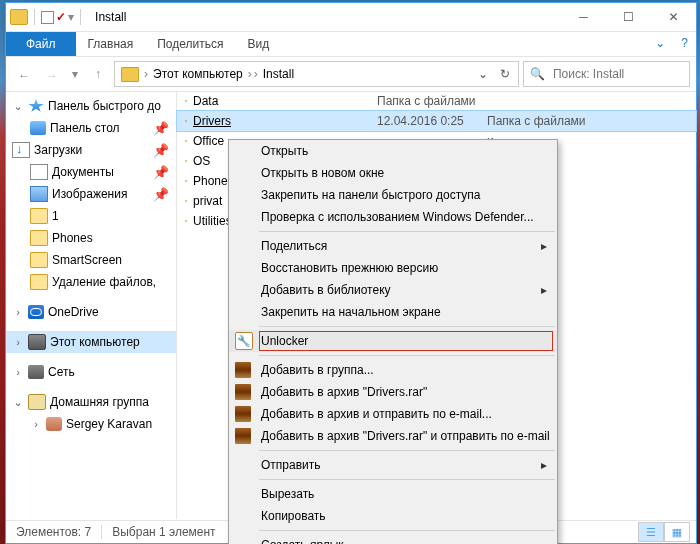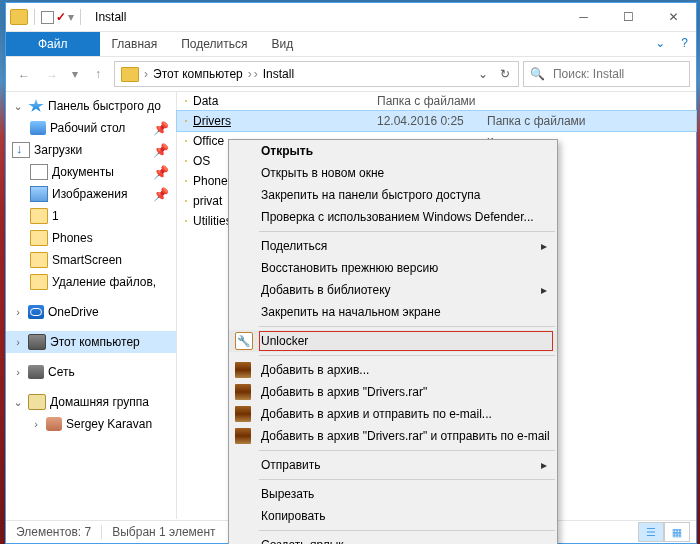--- a/index.html
+++ b/index.html
@@ -10,21 +10,21 @@
 .titlebar .qat{display:flex;align-items:center;gap:2px;padding:0 4px}
 .titlebar .folder-ic{width:16px;height:14px;background:#f0c850;border:1px solid #d0a020;border-radius:2px}
 .titlebar .sep{width:1px;height:16px;background:#d0d0d0;margin:0 4px}
 .titlebar .title{flex:1;padding-left:6px;font-size:12px}
 .winbtns{display:flex;height:100%}
 .winbtn{width:45px;height:28px;display:flex;align-items:center;justify-content:center;color:#555}
 .chk{width:11px;height:11px;border:1px solid #888;display:inline-block}
 .chkr{color:#c00;font-weight:bold}
 
 .ribbon{height:24px;display:flex;align-items:stretch;background:#fff;font-size:12px}
-.ribbon .filetab{background:#1979ca;color:#fff;padding:4px 32px;display:flex;align-items:center}
+.ribbon .filetab{background:#1979ca;color:#fff;padding:4px 20px;display:flex;align-items:center}
 .ribbon .tab{padding:4px 12px;display:flex;align-items:center;color:#444}
 .ribbon .help{margin-left:auto;padding:4px 8px;color:#1979ca}
 
 .navbar{height:34px;border-top:1px solid #e5e5e5;border-bottom:1px solid #e5e5e5;display:flex;align-items:center;padding:0 6px;gap:4px}
 .navarrow{width:24px;height:24px;display:flex;align-items:center;justify-content:center;color:#888;border-radius:2px}
 .addr{flex:1;height:24px;border:1px solid #ccc;display:flex;align-items:center;padding:0 2px;overflow:hidden}
 .addr .fic{width:16px;height:13px;background:#f0c850;border:1px solid #d0a020;border-radius:1px;margin:0 4px}
 .crumb{padding:0 4px;font-size:12px;white-space:nowrap}
 .crumb.sep{color:#888;padding:0 1px}
 .addr .dd{margin-left:auto;padding:0 6px;color:#555}
@@ -71,21 +71,21 @@
 .row .rt{width:110px;color:#555;white-space:nowrap;overflow:hidden}
 
 .status{position:absolute;left:0;right:0;bottom:0;height:22px;border-top:1px solid #e5e5e5;display:flex;align-items:center;font-size:12px;color:#555;background:#fff}
 .status .seg{padding:0 10px;border-right:0}
 .status .viewbtns{margin-left:auto;display:flex;gap:0;margin-right:6px}
 .vbtn{width:24px;height:18px;border:1px solid #ccc;display:flex;align-items:center;justify-content:center;color:#4aa0e8;font-size:11px}
 .vbtn.active{background:#cde8ff}
 
 .ctx{position:absolute;left:222px;top:136px;width:328px;background:#f0f0f0;border:1px solid #a0a0a0;box-shadow:3px 3px 6px rgba(0,0,0,.25);font-size:12px}
 .ctx .mi{height:22px;display:flex;align-items:center;padding-left:32px;position:relative}
-.ctx .mi.bold{font-weight:bold}
+.ctx .mi.bold{font-weight:normal}
 .ctx .mi .arr{position:absolute;right:10px;color:#333}
 .ctx .msep{height:1px;margin:3px 2px 3px 30px;background:#d0d0d0}
 .ctx .mic{position:absolute;left:6px;width:16px;height:16px;display:flex;align-items:center;justify-content:center}
 .mic.unl{background:#fff;border:1px solid #c08030;border-radius:2px;font-size:11px}
 .mic.rar{background:linear-gradient(#a06020,#703000,#b08040);border-radius:1px}
 .ctx .hl{background:#e8e8e8}
 .ctx .hl::after{content:"";position:absolute;left:30px;right:4px;top:1px;bottom:1px;border:1px solid #d03020;pointer-events:none}
 </style>
 </head>
 <body>
@@ -142,21 +142,21 @@
 <div class="split">
 
   <div class="side">
     <div class="node">
             <span class="exp">⌄</span>
             <span class="ic fav"></span>
             <span>Панель быстрого до</span>
           </div>
     <div class="node" style="padding-left:24px">
             <span class="ic desk"></span>
-            <span>Рабочий стол</span>
+            <span>Панель стол</span>
             <span class="pin">📌</span>
           </div>
     <div class="node" style="">
             <span class="ic down"></span>
             <span>Загрузки</span>
             <span class="pin">📌</span>
           </div>
     <div class="node" style="padding-left:24px">
             <span class="ic doc"></span>
             <span>Документы</span>
@@ -287,21 +287,21 @@
         </div>
   <div class="mi">Закрепить на начальном экране</div>
   <div class="msep"></div>
   <div class="mi hl">
           <span class="mic unl">🔧</span>
           <span>Unlocker</span>
         </div>
   <div class="msep"></div>
   <div class="mi">
           <span class="mic rar"></span>
-          <span>Добавить в архив...</span>
+          <span>Добавить в группа...</span>
         </div>
   <div class="mi">
           <span class="mic rar"></span>
           <span>Добавить в архив "Drivers.rar"</span>
         </div>
   <div class="mi">
           <span class="mic rar"></span>
           <span>Добавить в архив и отправить по e-mail...</span>
         </div>
   <div class="mi">

